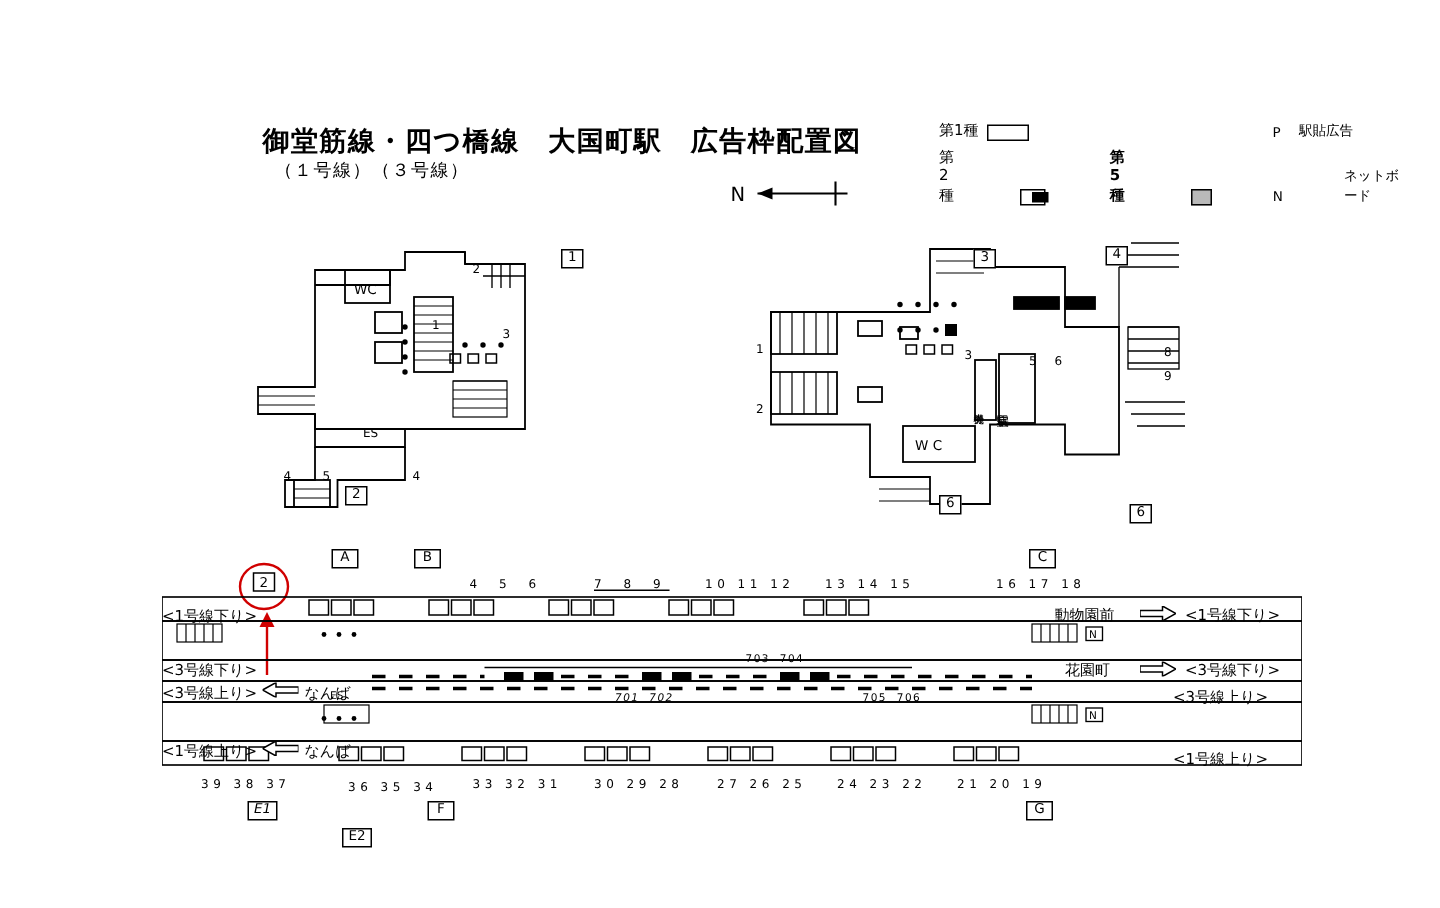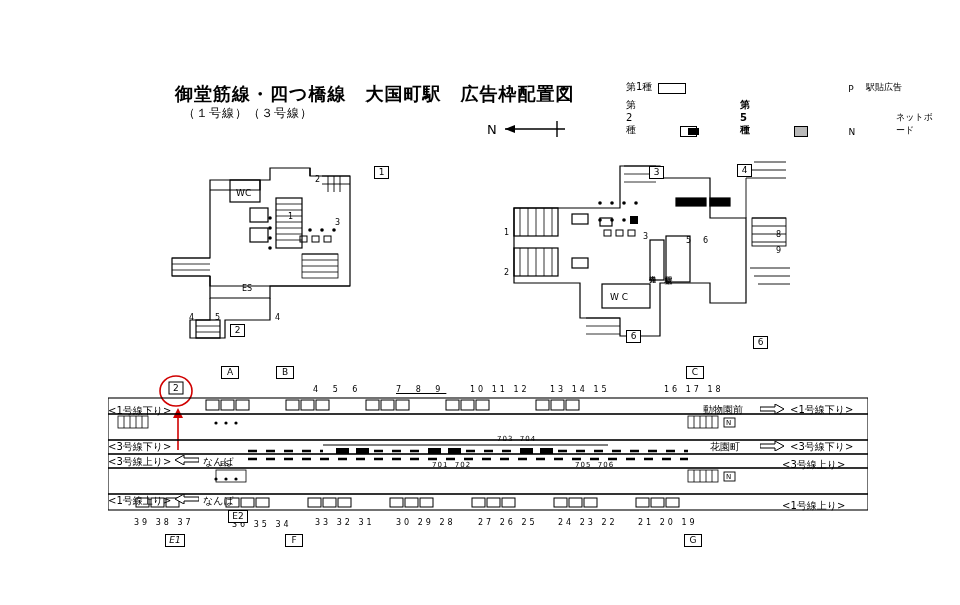--- a/index.html
+++ b/index.html
@@ -347,34 +347,34 @@
   <text x="112" y="80" font-size="7" font-family="DejaVu Sans">ES</text>
 </svg>
 </div>
 
 <div class="abs tiny" style="left:313px;top:385px;letter-spacing:6px;">4&nbsp;5&nbsp;6</div>
 <div class="abs tiny" style="left:396px;top:385px;letter-spacing:6px;text-decoration:underline;">7&nbsp;8&nbsp;9</div>
 <div class="abs tiny" style="left:470px;top:385px;letter-spacing:3px;">10&nbsp;11&nbsp;12</div>
 <div class="abs tiny" style="left:550px;top:385px;letter-spacing:3px;">13&nbsp;14&nbsp;15</div>
 <div class="abs tiny" style="left:664px;top:385px;letter-spacing:3px;">16&nbsp;17&nbsp;18</div>
 
-<div class="abs mini" style="left:432px;top:461px;letter-spacing:1px;">701&nbsp;&nbsp;702</div>
+<div class="abs mini" style="left:410px;top:461px;letter-spacing:1px;font-style:italic;">701&nbsp;&nbsp;702</div>
 <div class="abs mini" style="left:497px;top:435px;letter-spacing:1px;text-align:right;">703&nbsp;&nbsp;704</div>
 <div class="abs mini" style="left:575px;top:461px;letter-spacing:1px;">705&nbsp;&nbsp;706</div>
 
 <div class="abs tiny" style="left:134px;top:518px;letter-spacing:3px;">39&nbsp;38&nbsp;37</div>
 <div class="abs tiny" style="left:232px;top:520px;letter-spacing:3px;">36&nbsp;35&nbsp;34</div>
 <div class="abs tiny" style="left:315px;top:518px;letter-spacing:3px;">33&nbsp;32&nbsp;31</div>
 <div class="abs tiny" style="left:396px;top:518px;letter-spacing:3px;">30&nbsp;29&nbsp;28</div>
 <div class="abs tiny" style="left:478px;top:518px;letter-spacing:3px;">27&nbsp;26&nbsp;25</div>
 <div class="abs tiny" style="left:558px;top:518px;letter-spacing:3px;">24&nbsp;23&nbsp;22</div>
 <div class="abs tiny" style="left:638px;top:518px;letter-spacing:3px;">21&nbsp;20&nbsp;19</div>
 
 <div class="abs mk" style="left:165px;top:534px;width:16px;font-style:italic;">E1</div>
-<div class="abs mk" style="left:228px;top:510px;width:16px;text-align:center;">E2</div>
+<div class="abs mk" style="left:228px;top:552px;width:16px;text-align:center;">E2</div>
 <div class="abs mk" style="left:285px;top:534px;width:14px;">F</div>
 <div class="abs mk" style="left:684px;top:534px;width:14px;">G</div>
 
 <div class="abs lbl" style="left:108px;top:404px;">&lt;1号線下り&gt;</div>
 <div class="abs lbl" style="left:108px;top:440px;">&lt;3号線下り&gt;</div>
 <div class="abs lbl" style="left:108px;top:455px;">&lt;3号線上り&gt;</div>
 <div class="abs lbl" style="left:108px;top:494px;">&lt;1号線上り&gt;</div>
 
 <div class="abs" style="left:175px;top:455px;">
   <svg class="arw" viewBox="0 0 24 10">

